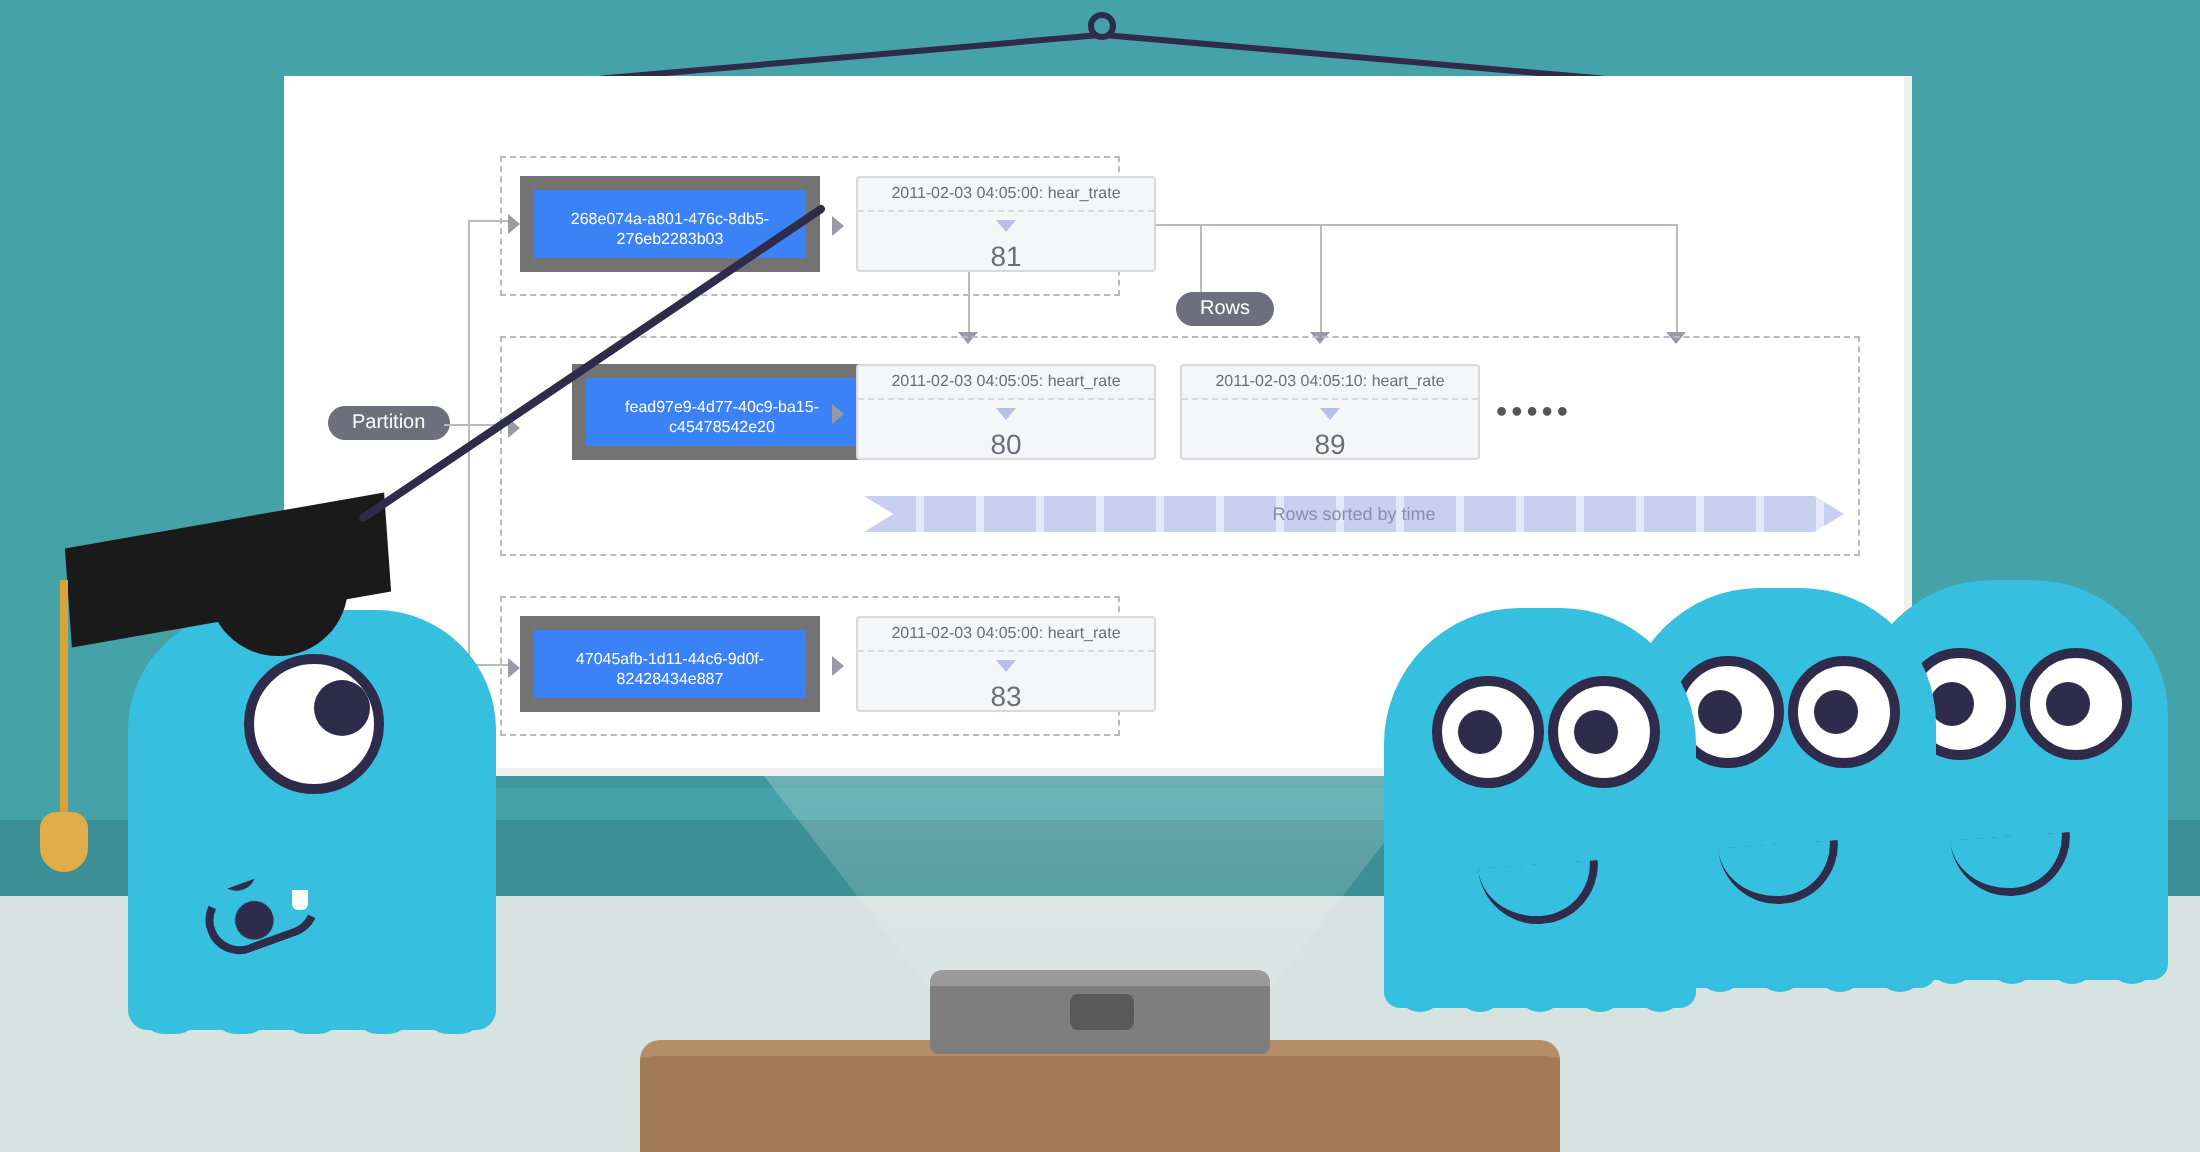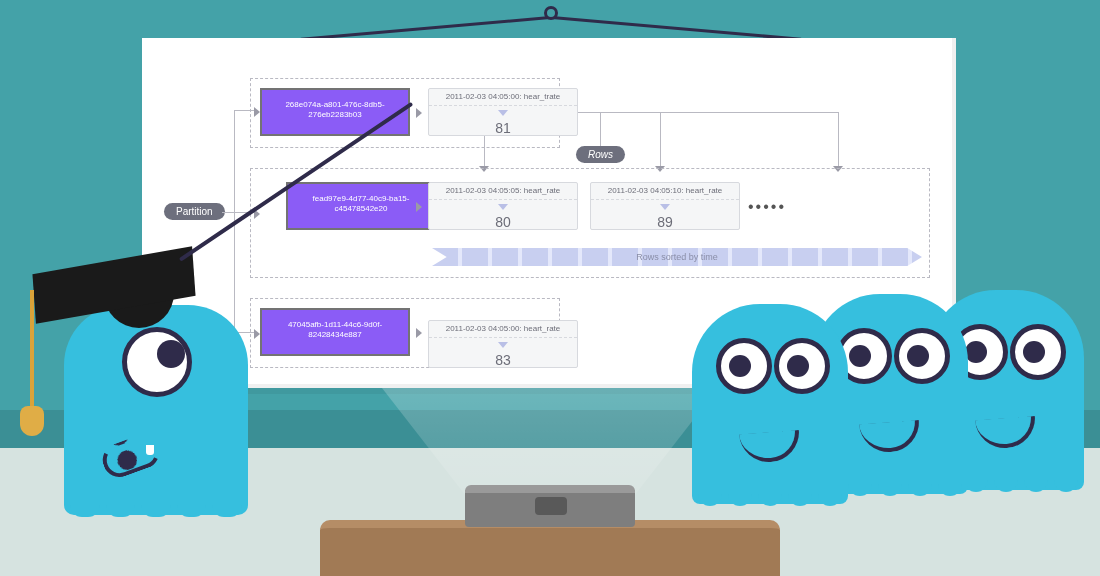--- a/index.html
+++ b/index.html
@@ -66,22 +66,22 @@
   .section {
     position: absolute;
     border: 1px dashed #b9b9c2;
   }
   .section.top   { left: 98px; top: 30px;  width: 310px; height: 70px; }
   .section.mid   { left: 98px; top: 120px; width: 680px; height: 110px; }
   .section.bot   { left: 98px; top: 250px; width: 310px; height: 70px; }
 
   .partition {
     position: absolute;
-    background: #8b5cf6;
-    border: 2px solid #737373;
+    background: #3b82f6;
+    border: 7px solid #737373;
     color: #fff;
     font-size: 8px;
     line-height: 1.3;
     text-align: center;
     padding: 10px 6px;
     width: 150px; height: 48px;
     overflow: hidden;
   }
   .cell {
     position: absolute;
@@ -265,21 +265,21 @@
     <div class="pill" style="left:12px; top:155px;">Partition</div>
     <div class="wire h" style="left:70px; top:164px; width:28px;"></div>
     <div class="wire v" style="left:82px; top:62px; height:224px;"></div>
     <div class="wire h" style="left:82px; top:62px; width:22px;"></div>
     <div class="wire h" style="left:82px; top:164px; width:22px;"></div>
     <div class="wire h" style="left:82px; top:284px; width:22px;"></div>
     <div class="arrowhead right" style="left:102px; top:59px;"></div>
     <div class="arrowhead right" style="left:102px; top:161px;"></div>
     <div class="arrowhead right" style="left:102px; top:281px;"></div>
 
-    <div class="pill" style="left:424px; top:98px;font-style:italic;">Rows</div>
+    <div class="pill" style="left:436px; top:98px;">Rows</div>
     <div class="wire v" style="left:448px; top:64px; height:34px;"></div>
     <div class="wire h" style="left:332px; top:64px; width:354px;"></div>
     <div class="wire v" style="left:332px; top:64px; height:56px;"></div>
     <div class="wire v" style="left:508px; top:64px; height:56px;"></div>
     <div class="wire v" style="left:686px; top:64px; height:56px;"></div>
     <div class="arrowhead" style="left:327px; top:118px;"></div>
     <div class="arrowhead" style="left:503px; top:118px;"></div>
     <div class="arrowhead" style="left:681px; top:118px;"></div>
 
     <div class="section top"></div>
@@ -305,21 +305,21 @@
       <div class="val">89</div>
     </div>
     <div class="dots" style="left:596px; top:150px;">•••••</div>
     <div class="arrow-band" style="left:280px; top:200px; width:490px;">
       <span>Rows sorted by time</span>
     </div>
 
     <div class="section bot"></div>
     <div class="partition" style="left:108px; top:260px;">47045afb-1d11-44c6-9d0f-82428434e887</div>
     <div class="arrowhead right" style="left:264px; top:280px;"></div>
-    <div class="cell" style="left:276px; top:272px;">
+    <div class="cell" style="left:276px; top:260px;">
       <div class="hdr">2011-02-03 04:05:00: heart_rate</div>
       <div class="tri"></div>
       <div class="val">83</div>
     </div>
 
   </div>
 </div>
 
 <div class="screen-shade"></div>
 

